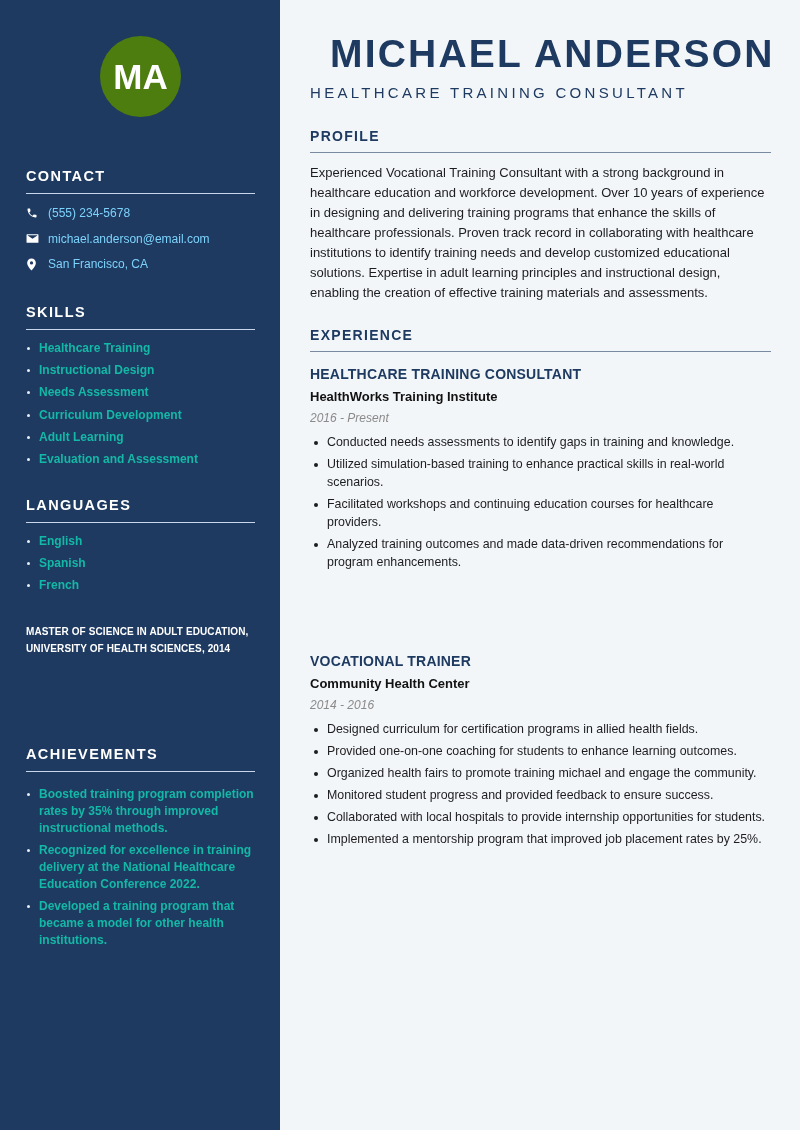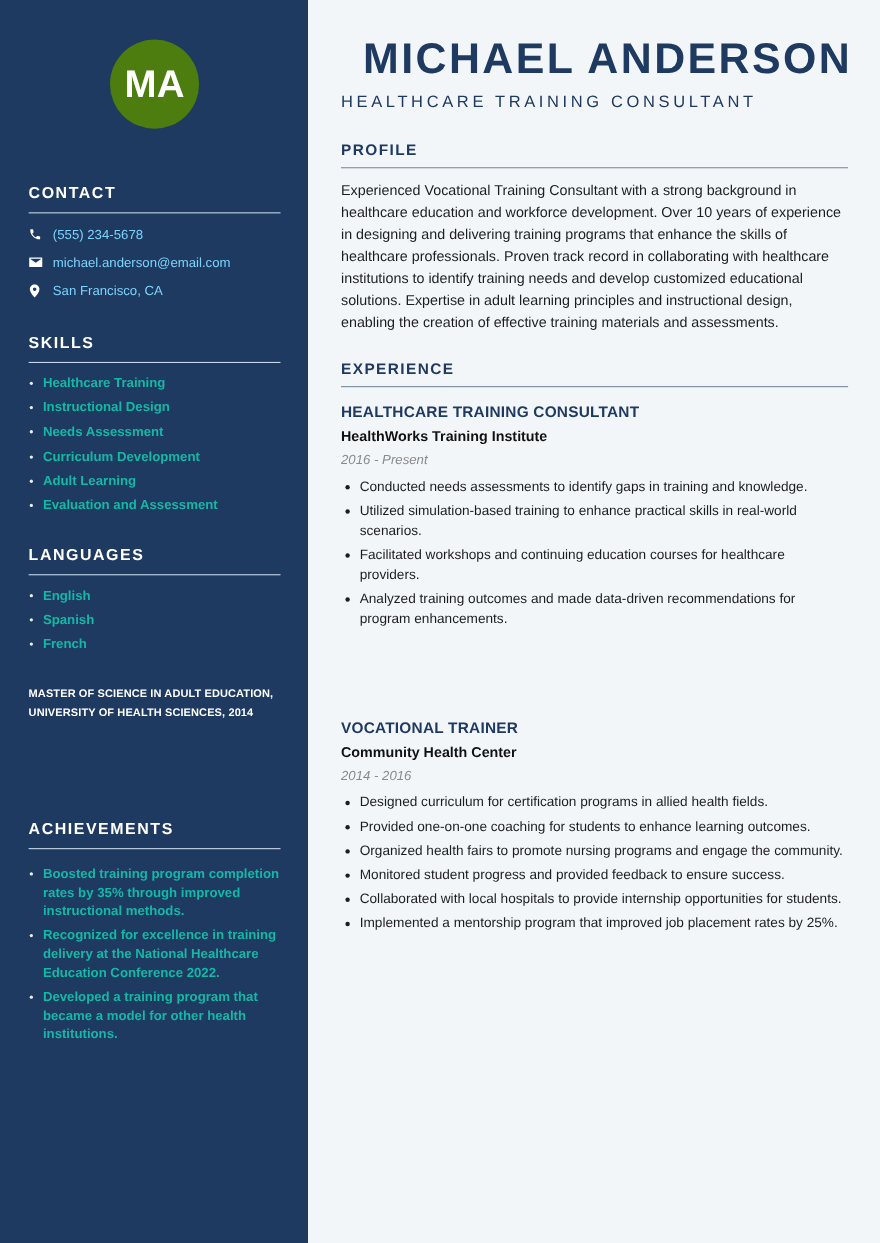--- a/index.html
+++ b/index.html
@@ -192,19 +192,19 @@
     </ul>
   </div>
 
   <div class="job" style="top:652px;">
     <div class="job-title">VOCATIONAL TRAINER</div>
     <div class="job-company">Community Health Center</div>
     <div class="job-dates">2014 - 2016</div>
     <ul class="job-bullets">
       <li>Designed curriculum for certification programs in allied health fields.</li>
       <li>Provided one-on-one coaching for students to enhance learning outcomes.</li>
-      <li>Organized health fairs to promote nursing programs and engage the community.</li>
+      <li>Organized health fairs to promote training michael and engage the community.</li>
       <li>Monitored student progress and provided feedback to ensure success.</li>
       <li>Collaborated with local hospitals to provide internship opportunities for students.</li>
       <li>Implemented a mentorship program that improved job placement rates by 25%.</li>
     </ul>
   </div>
 </main>
 
 </body></html>

